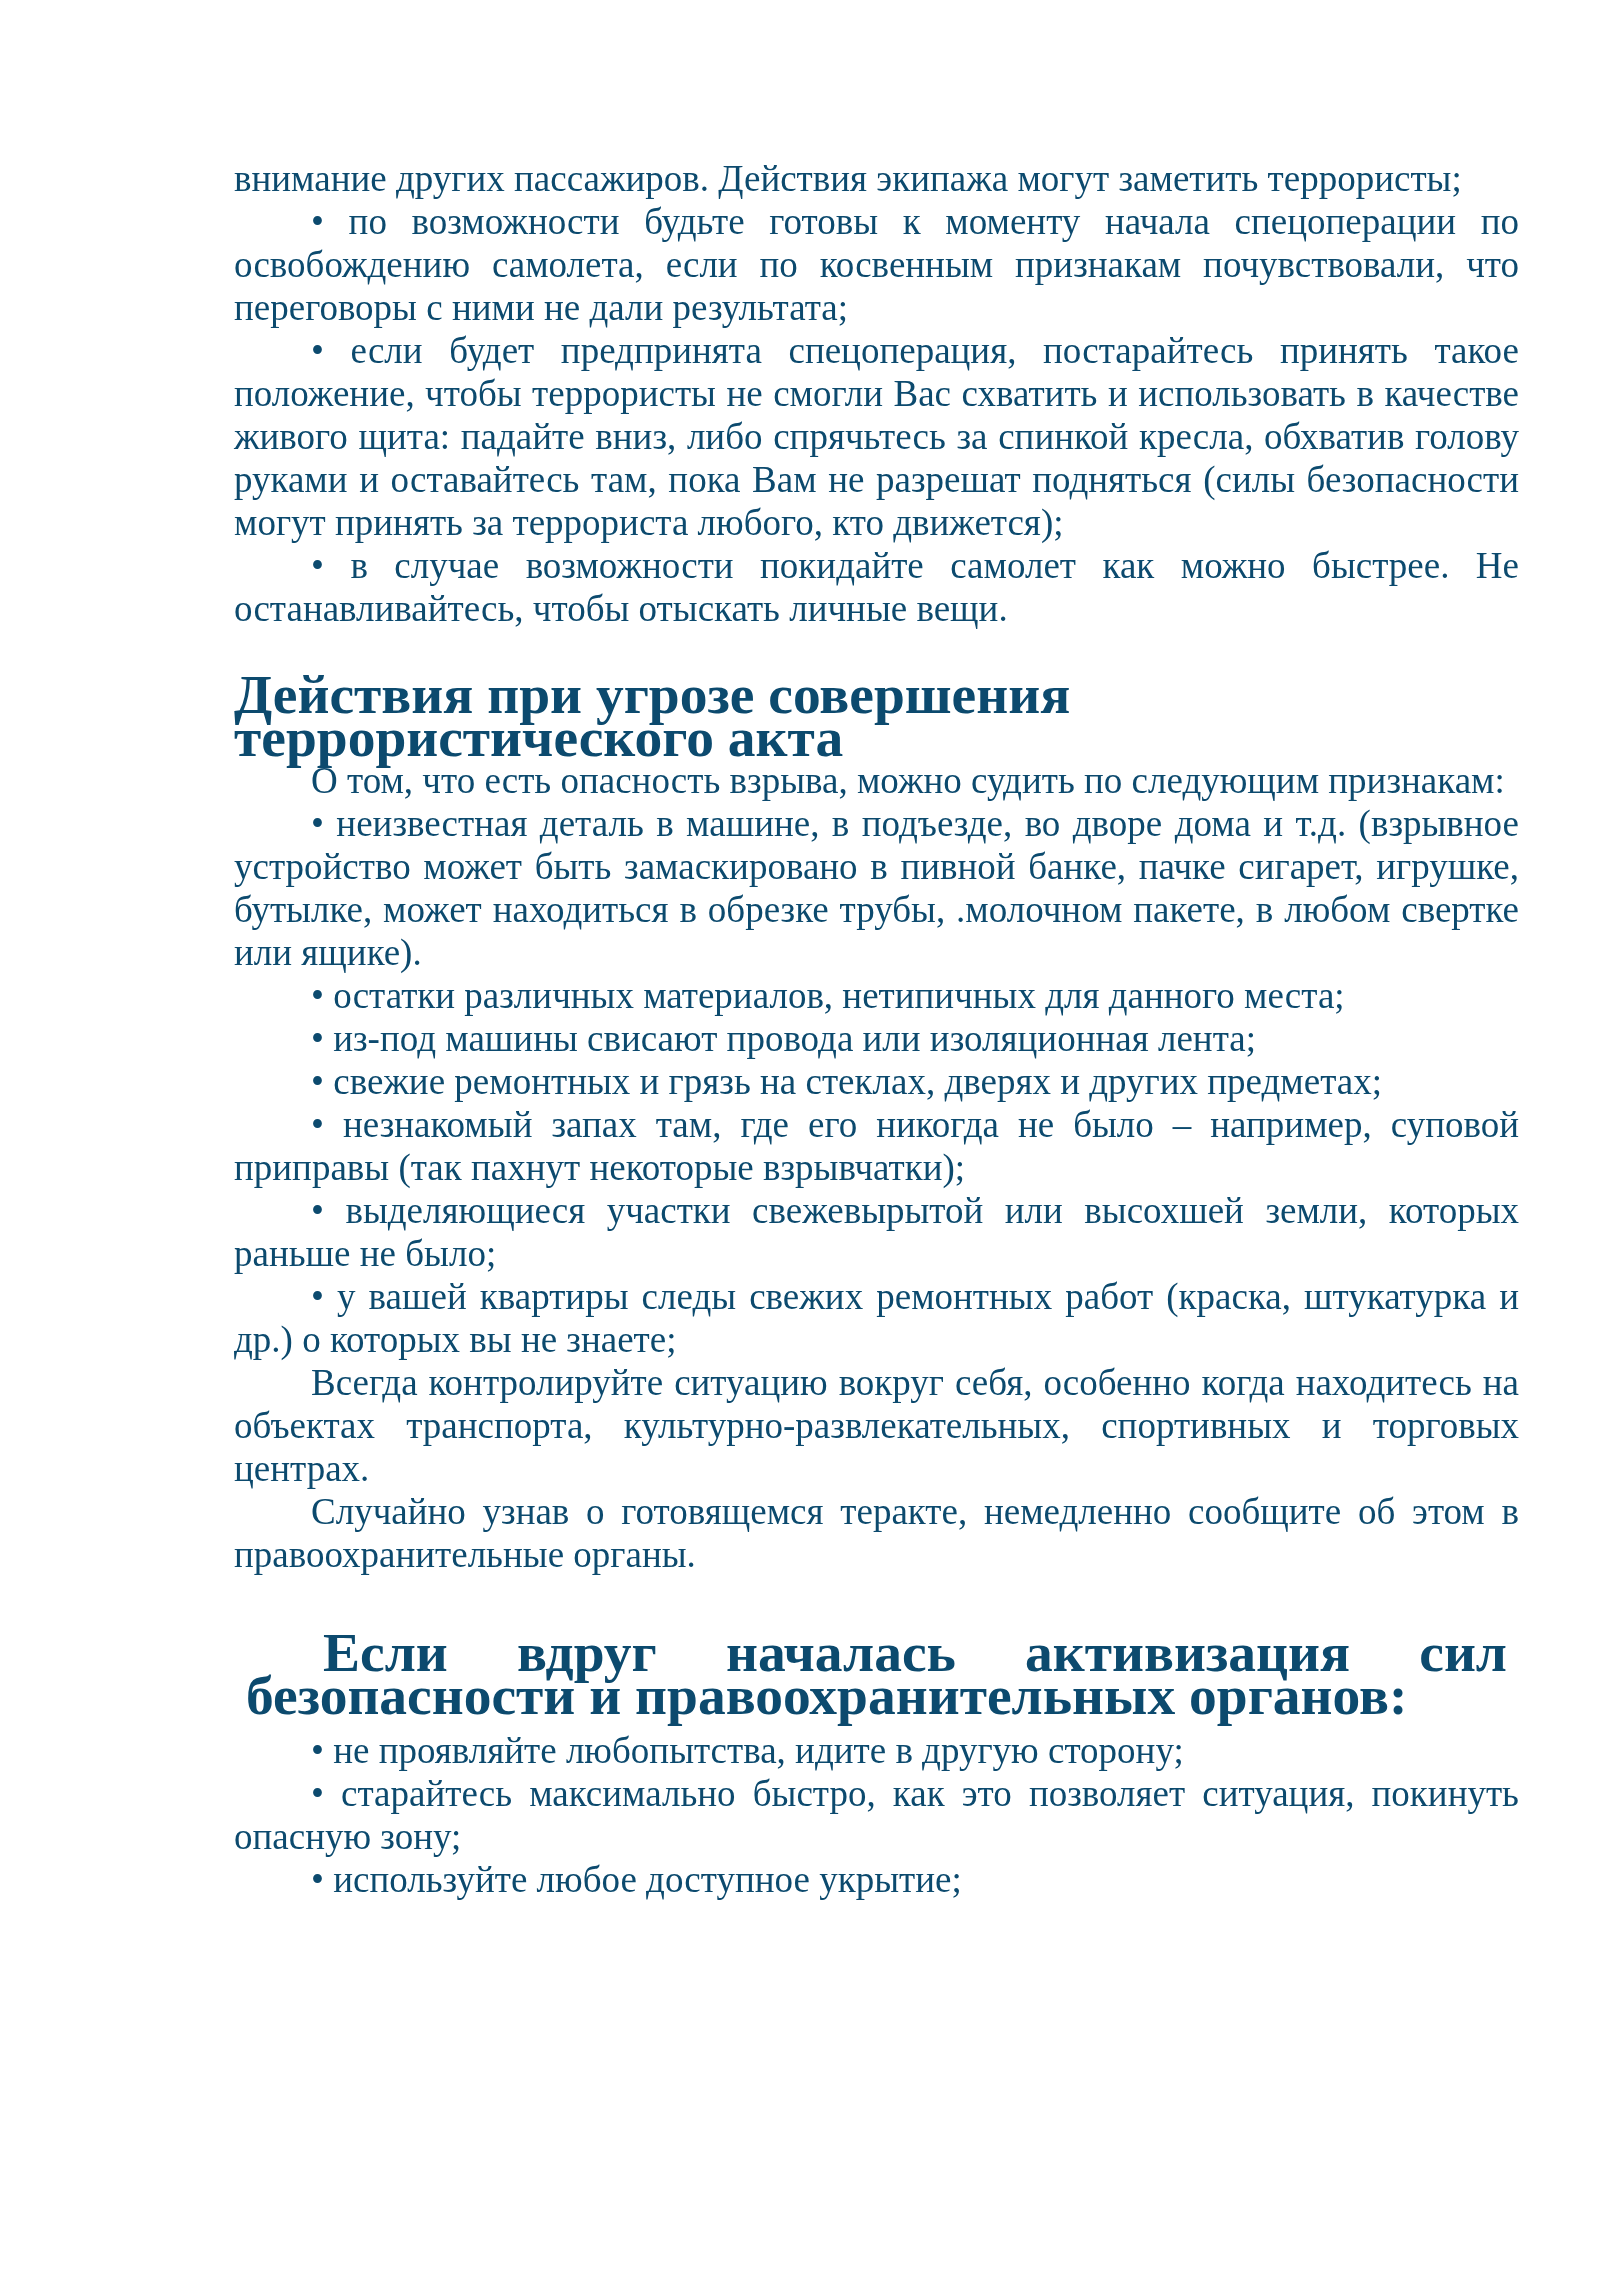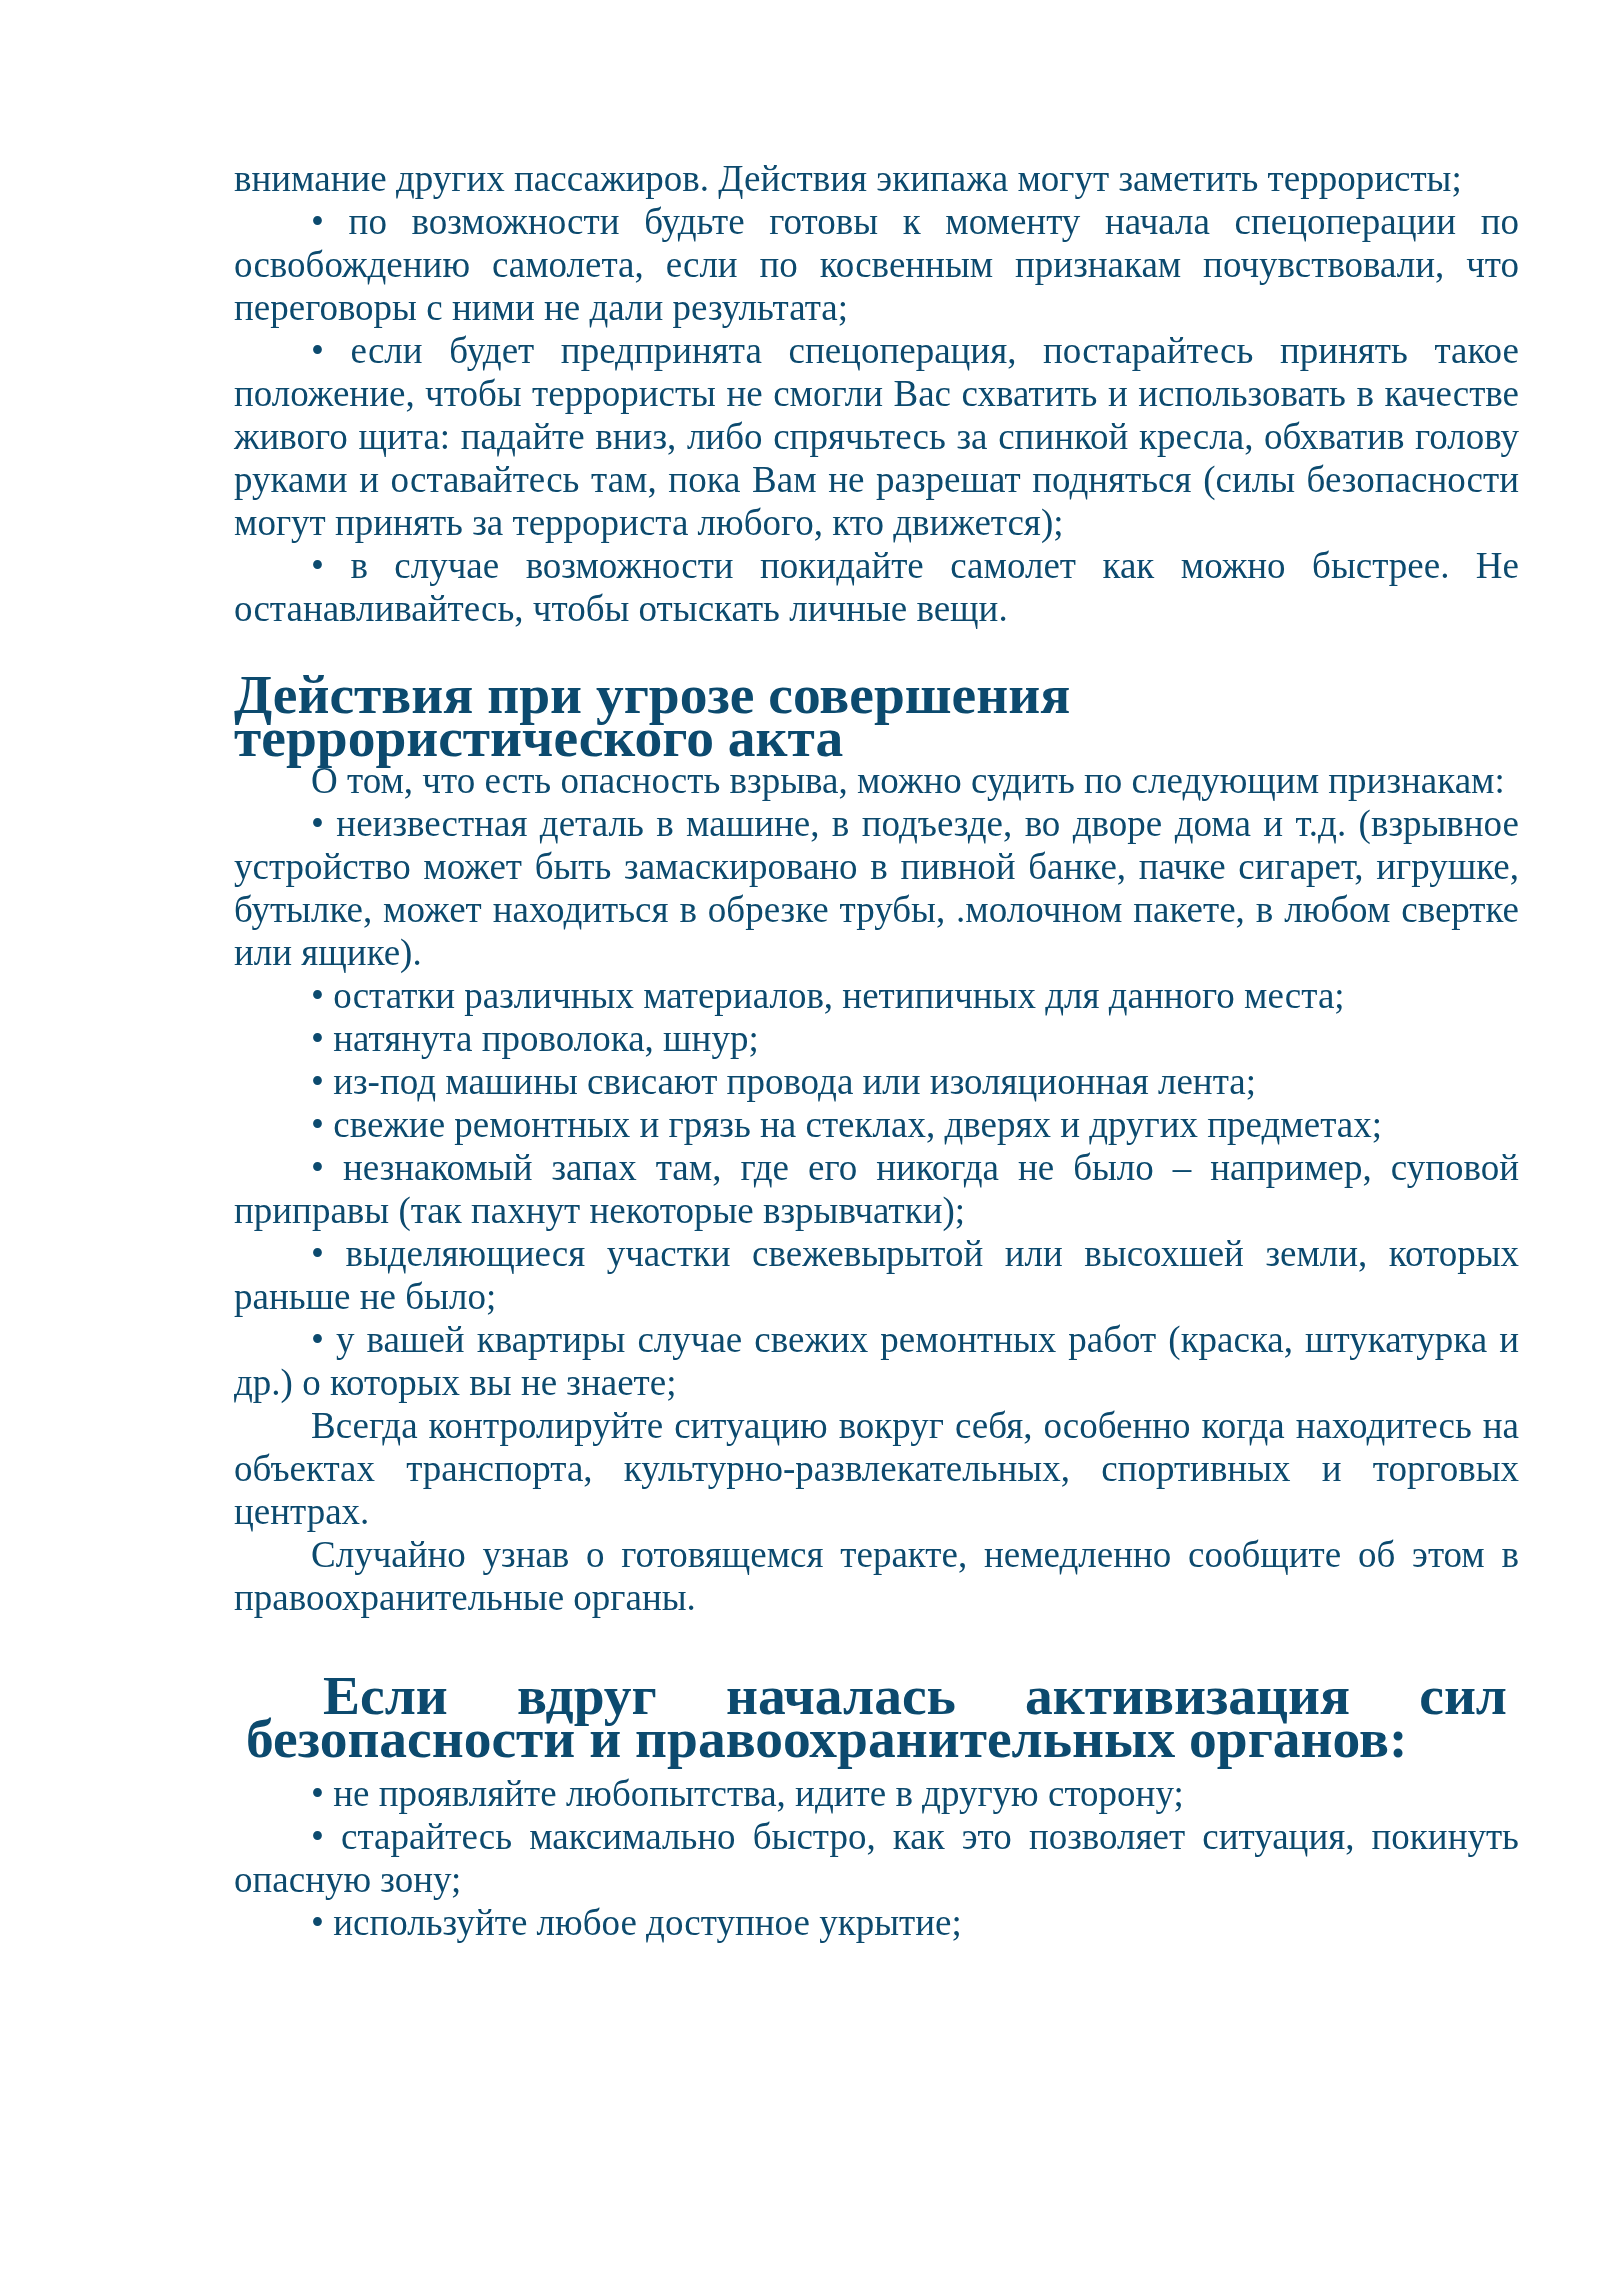--- a/index.html
+++ b/index.html
@@ -29,26 +29,25 @@
   <p class="p indent">• по возможности будьте готовы к моменту начала спецоперации по освобождению самолета, если по косвенным признакам почувствовали, что переговоры с ними не дали результата;</p>
   <p class="p indent">• если будет предпринята спецоперация, постарайтесь принять такое положение, чтобы террористы не смогли Вас схватить и использовать в качестве живого щита: падайте вниз, либо спрячьтесь за спинкой кресла, обхватив голову руками и оставайтесь там, пока Вам не разрешат подняться (силы безопасности могут принять за террориста любого, кто движется);</p>
   <p class="p indent">• в случае возможности покидайте самолет как можно быстрее. Не останавливайтесь, чтобы отыскать личные вещи.</p>
 
   <div class="gap"></div>
 
   <h2 class="heading">Действия при угрозе совершения террористического акта</h2>
   <p class="p indent">О том, что есть опасность взрыва, можно судить по следующим признакам:</p>
   <p class="p indent">• неизвестная деталь в машине, в подъезде, во дворе дома и т.д. (взрывное устройство может быть замаскировано в пивной банке, пачке сигарет, игрушке, бутылке, может находиться в обрезке трубы, .молочном пакете, в любом свертке или ящике).</p>
   <p class="p indent">• остатки различных материалов, нетипичных для данного места;</p>
-  <p class="p indent">• натянута проволока, шнур;</p>
   <p class="p indent">• из-под машины свисают провода или изоляционная лента;</p>
   <p class="p indent">• свежие ремонтных и грязь на стеклах, дверях и других предметах;</p>
   <p class="p indent">• незнакомый запах там, где его никогда не было – например, суповой приправы (так пахнут некоторые взрывчатки);</p>
   <p class="p indent">• выделяющиеся участки свежевырытой или высохшей земли, которых раньше не было;</p>
-  <p class="p indent">• у вашей квартиры случае свежих ремонтных работ (краска, штукатурка и др.) о которых вы не знаете;</p>
+  <p class="p indent">• у вашей квартиры следы свежих ремонтных работ (краска, штукатурка и др.) о которых вы не знаете;</p>
   <p class="p indent">Всегда контролируйте ситуацию вокруг себя, особенно когда находитесь на объектах транспорта, культурно-развлекательных, спортивных и торговых центрах.</p>
   <p class="p indent">Случайно узнав о готовящемся теракте, немедленно сообщите об этом в правоохранительные органы.</p>
 
   <div class="gap"></div>
 
   <h2 class="heading-just">Если вдруг началась активизация сил безопасности и правоохранительных органов:</h2>
   <p class="p indent">• не проявляйте любопытства, идите в другую сторону;</p>
   <p class="p indent">• старайтесь максимально быстро, как это позволяет ситуация, покинуть опасную зону;</p>
   <p class="p indent">• используйте любое доступное укрытие;</p>
 

